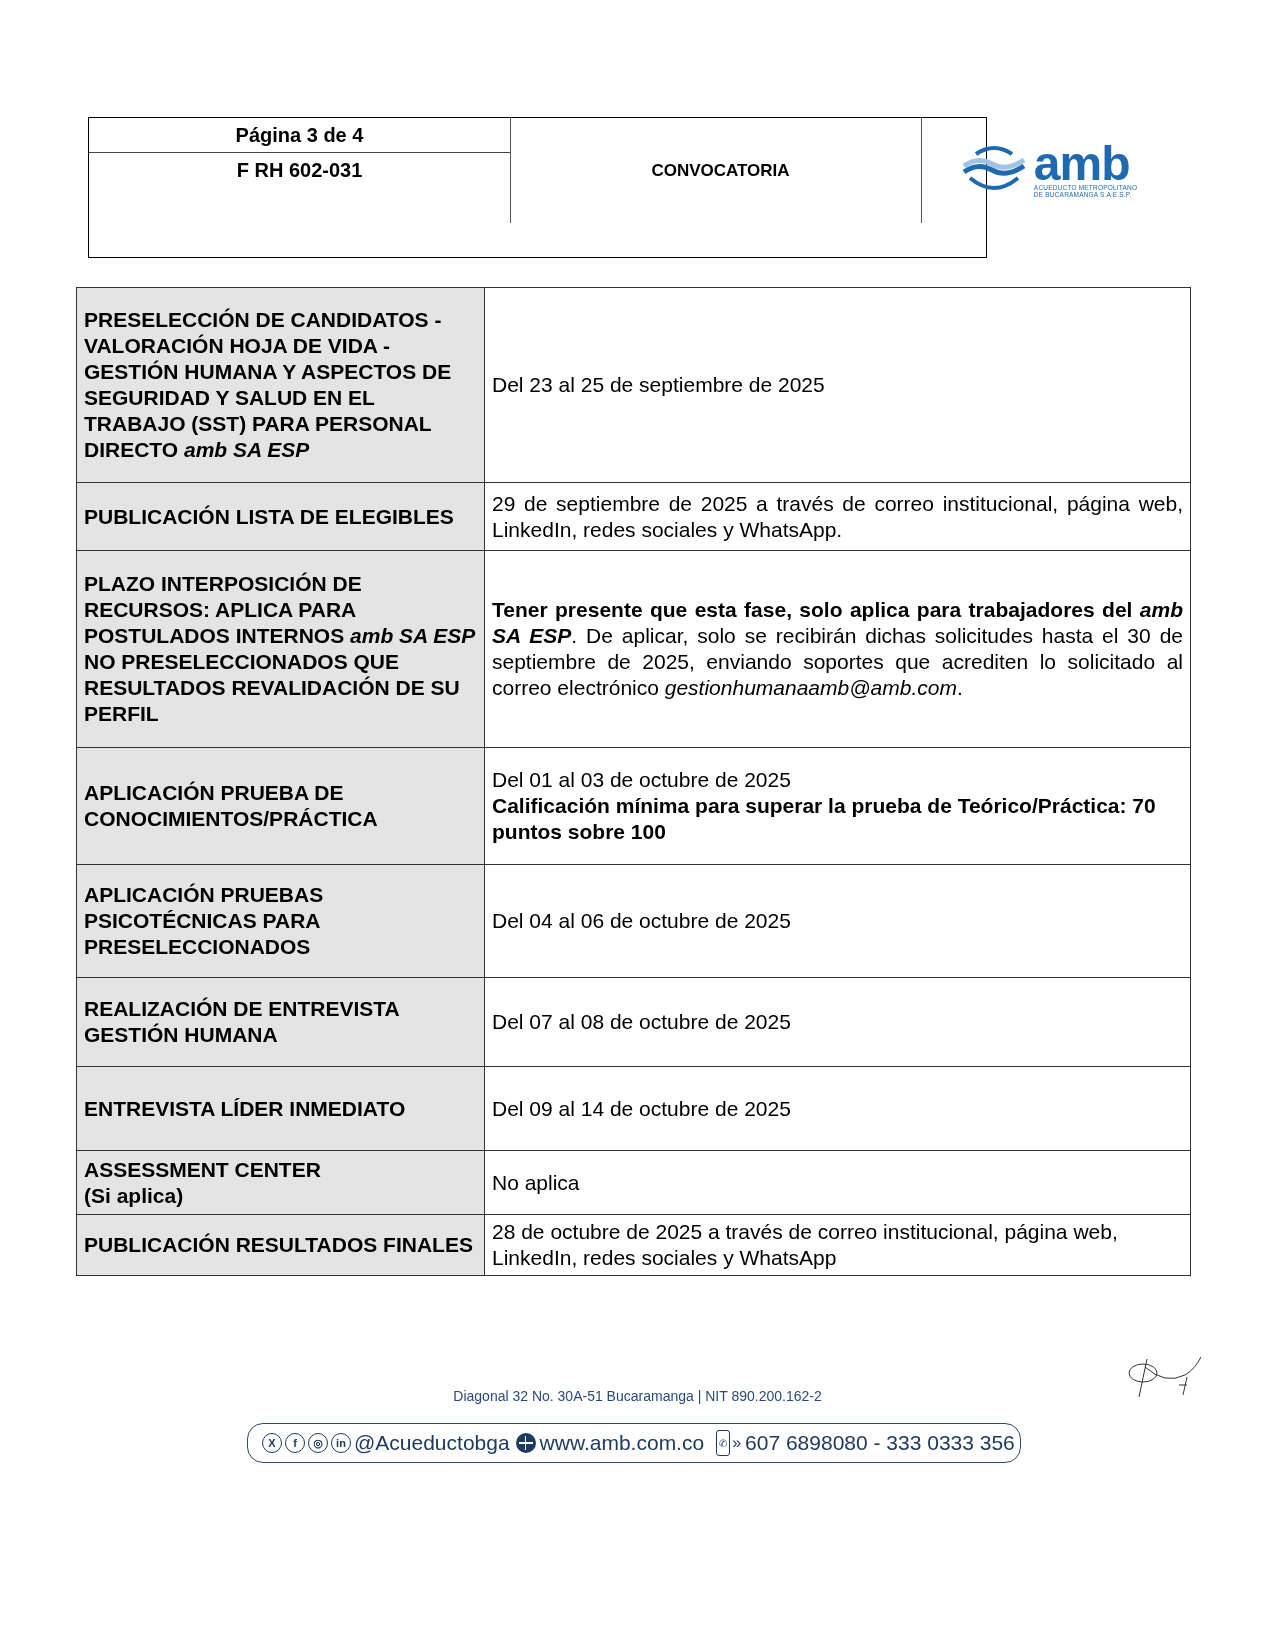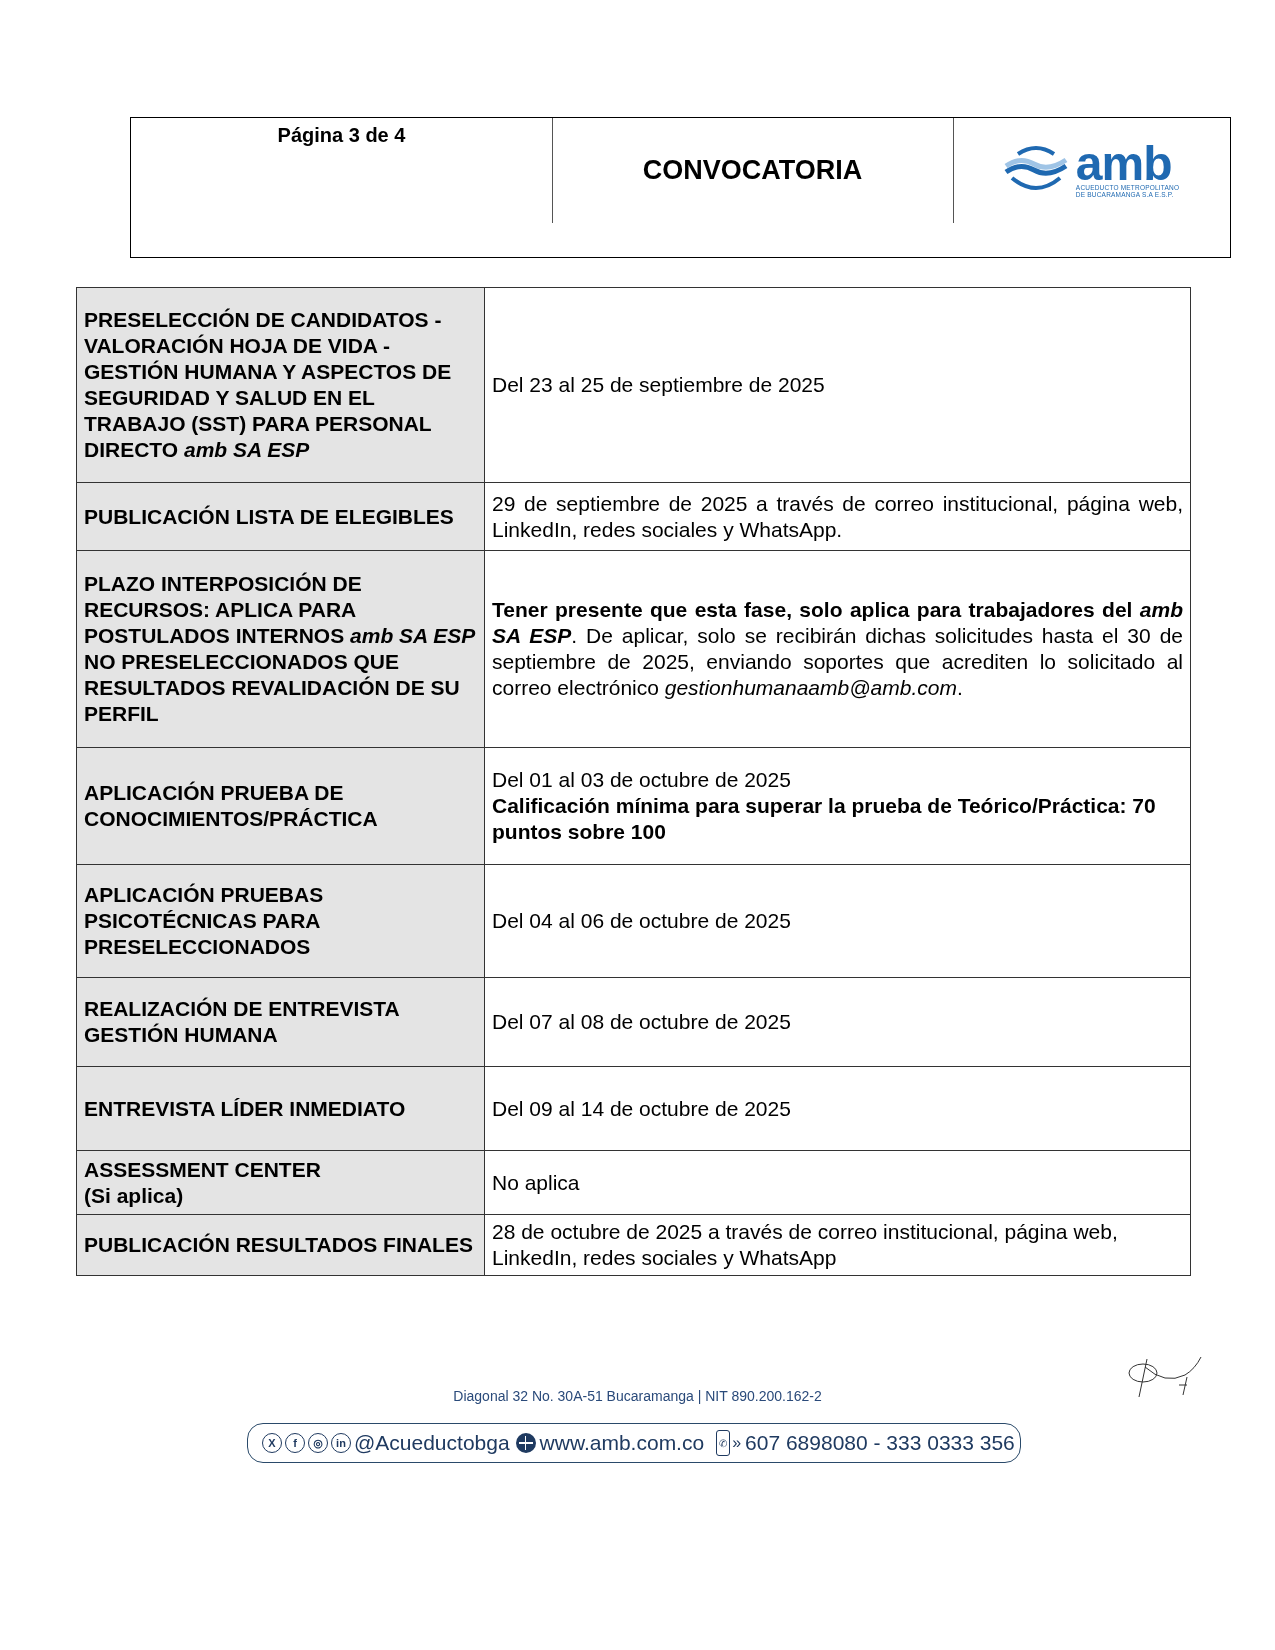--- a/index.html
+++ b/index.html
@@ -1,27 +1,27 @@
 <!DOCTYPE html>
 <html><head>
 <meta charset="utf-8">
 <style>
   html, body { margin:0; padding:0; background:#ffffff; }
   body { width:1275px; height:1650px; position:relative; overflow:hidden;
          font-family:"Liberation Sans", sans-serif; color:#000; }
 
   
-  .hdr { position:absolute; left:88px; top:117px; width:1101px; height:141px;
-         border:1px solid #000; box-sizing:border-box;margin-left:42px; }
+  .hdr { position:absolute; left:88px; top:117px; width:899px; height:141px;
+         border:1px solid #000; box-sizing:border-box; }
   .hdr .left { position:absolute; left:0; top:0; width:421px; height:105px; border-right:1px solid #555; }
   .hdr .left .cell { height:35px; line-height:35px; text-align:center; font-weight:bold; font-size:20px;
                      border-bottom:1px solid #444; box-sizing:border-box; }
   .hdr .left .cell:last-child { border-bottom:none; }
-  .hdr .mid { position:absolute; left:421px; top:0; width:401px; height:105px; border-right:1px solid #555;
-              display:flex; align-items:center; justify-content:center; font-weight:bold; font-size:27px; }
+  .hdr .mid { position:absolute; left:431px; top:0; width:401px; height:105px; border-right:1px solid #555;
+              display:flex; align-items:center; justify-content:center; font-weight:bold; font-size:17px; }
   .hdr .logo { position:absolute; left:822px; top:0; width:277px; height:105px;
                display:flex; align-items:center; justify-content:center; }
   .hdr .area { position:absolute; left:0; top:105px; width:100%; height:34px; border-top:1px solid #555;
                text-align:center; line-height:34px; font-weight:bold; font-size:21px; }
 
   
   .logo-wrap { display:flex; align-items:flex-start; gap:8px; }
   .logo-text { display:flex; flex-direction:column; }
   .logo-text .amb { font-family:"Liberation Sans", sans-serif; font-weight:bold; font-size:48px;
                     color:#1f69b1; line-height:40px; letter-spacing:-1px; }
@@ -52,20 +52,21 @@
   .pill .phone { width:14px; height:26px; border:1.5px solid #1f3a60; border-radius:3px; margin:0 2px 0 12px;
                  box-sizing:border-box; display:inline-flex; align-items:center; justify-content:center; font-size:10px; }
   .pill .sep { margin-right:4px; font-size:16px; }
 </style>
 </head>
 <body>
 
 <div class="hdr">
   <div class="left">
     <div class="cell">Página 3 de 4</div>
+    <div class="cell">F RH 602-031</div>
   </div>
   <div class="mid">CONVOCATORIA</div>
   <div class="logo">
     <div class="logo-wrap">
       <svg width="64" height="48" viewBox="0 0 64 48">
         <path d="M14 10 Q32 -2 50 10" fill="none" stroke="#1f69b1" stroke-width="4"></path>
         <path d="M2 22 Q16 12 30 20 Q44 28 62 16" fill="none" stroke="#9fc4e6" stroke-width="5"></path>
         <path d="M2 28 Q16 18 30 26 Q44 34 62 22" fill="none" stroke="#1f69b1" stroke-width="5"></path>
         <path d="M8 34 Q32 54 56 34" fill="none" stroke="#1f69b1" stroke-width="4"></path>
       </svg>

